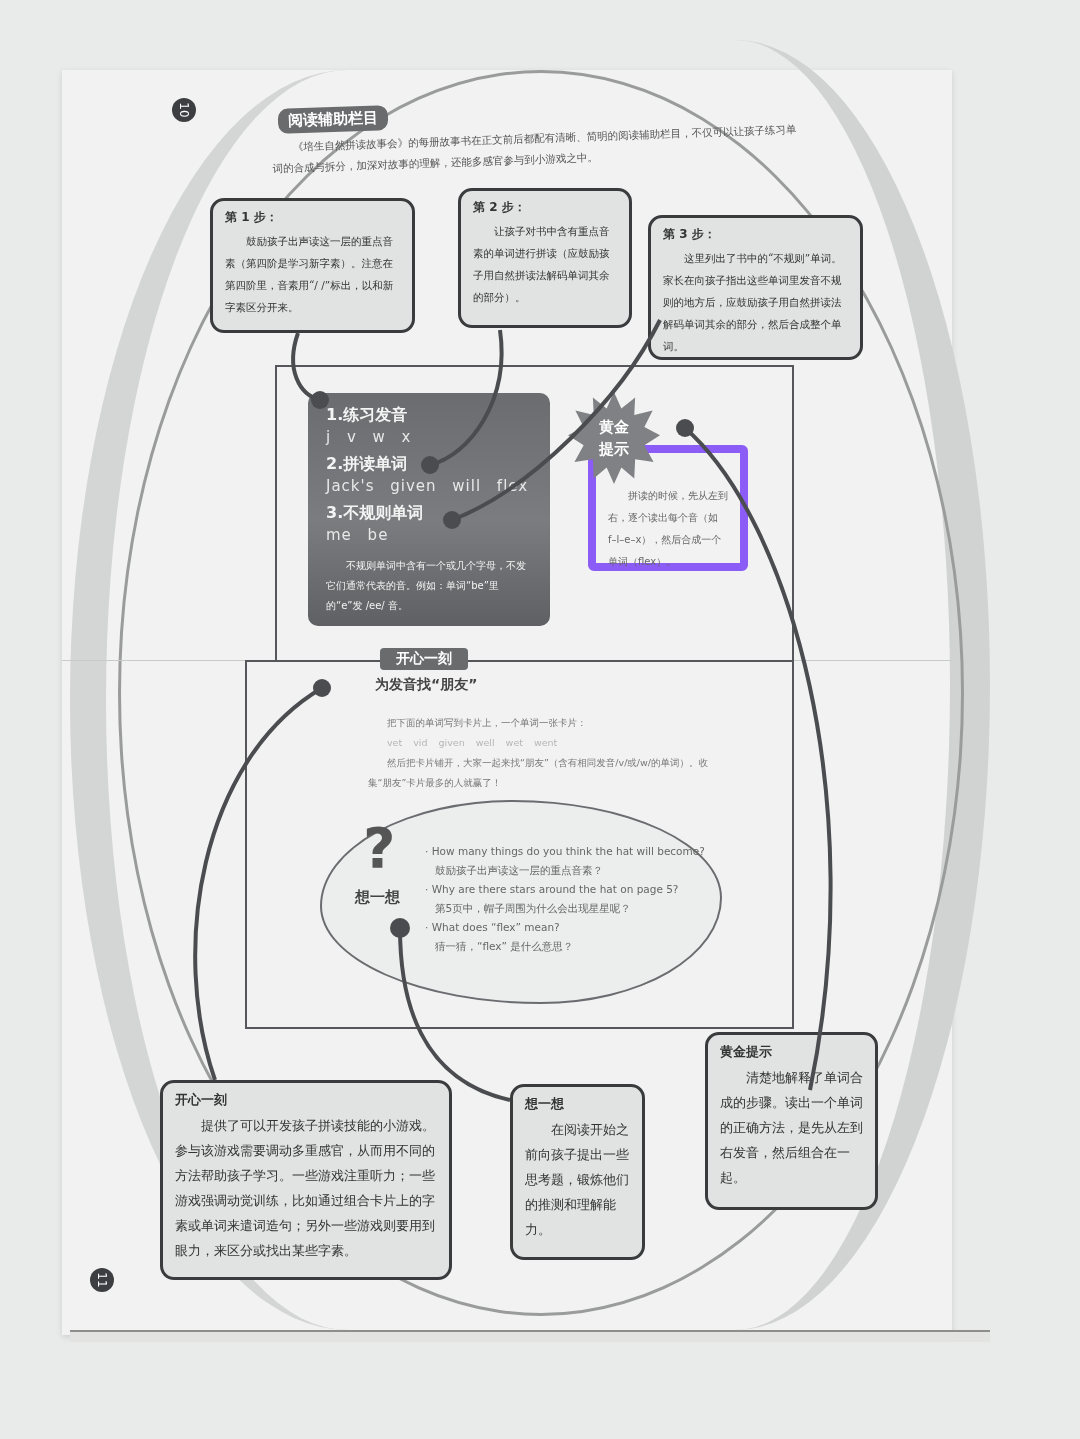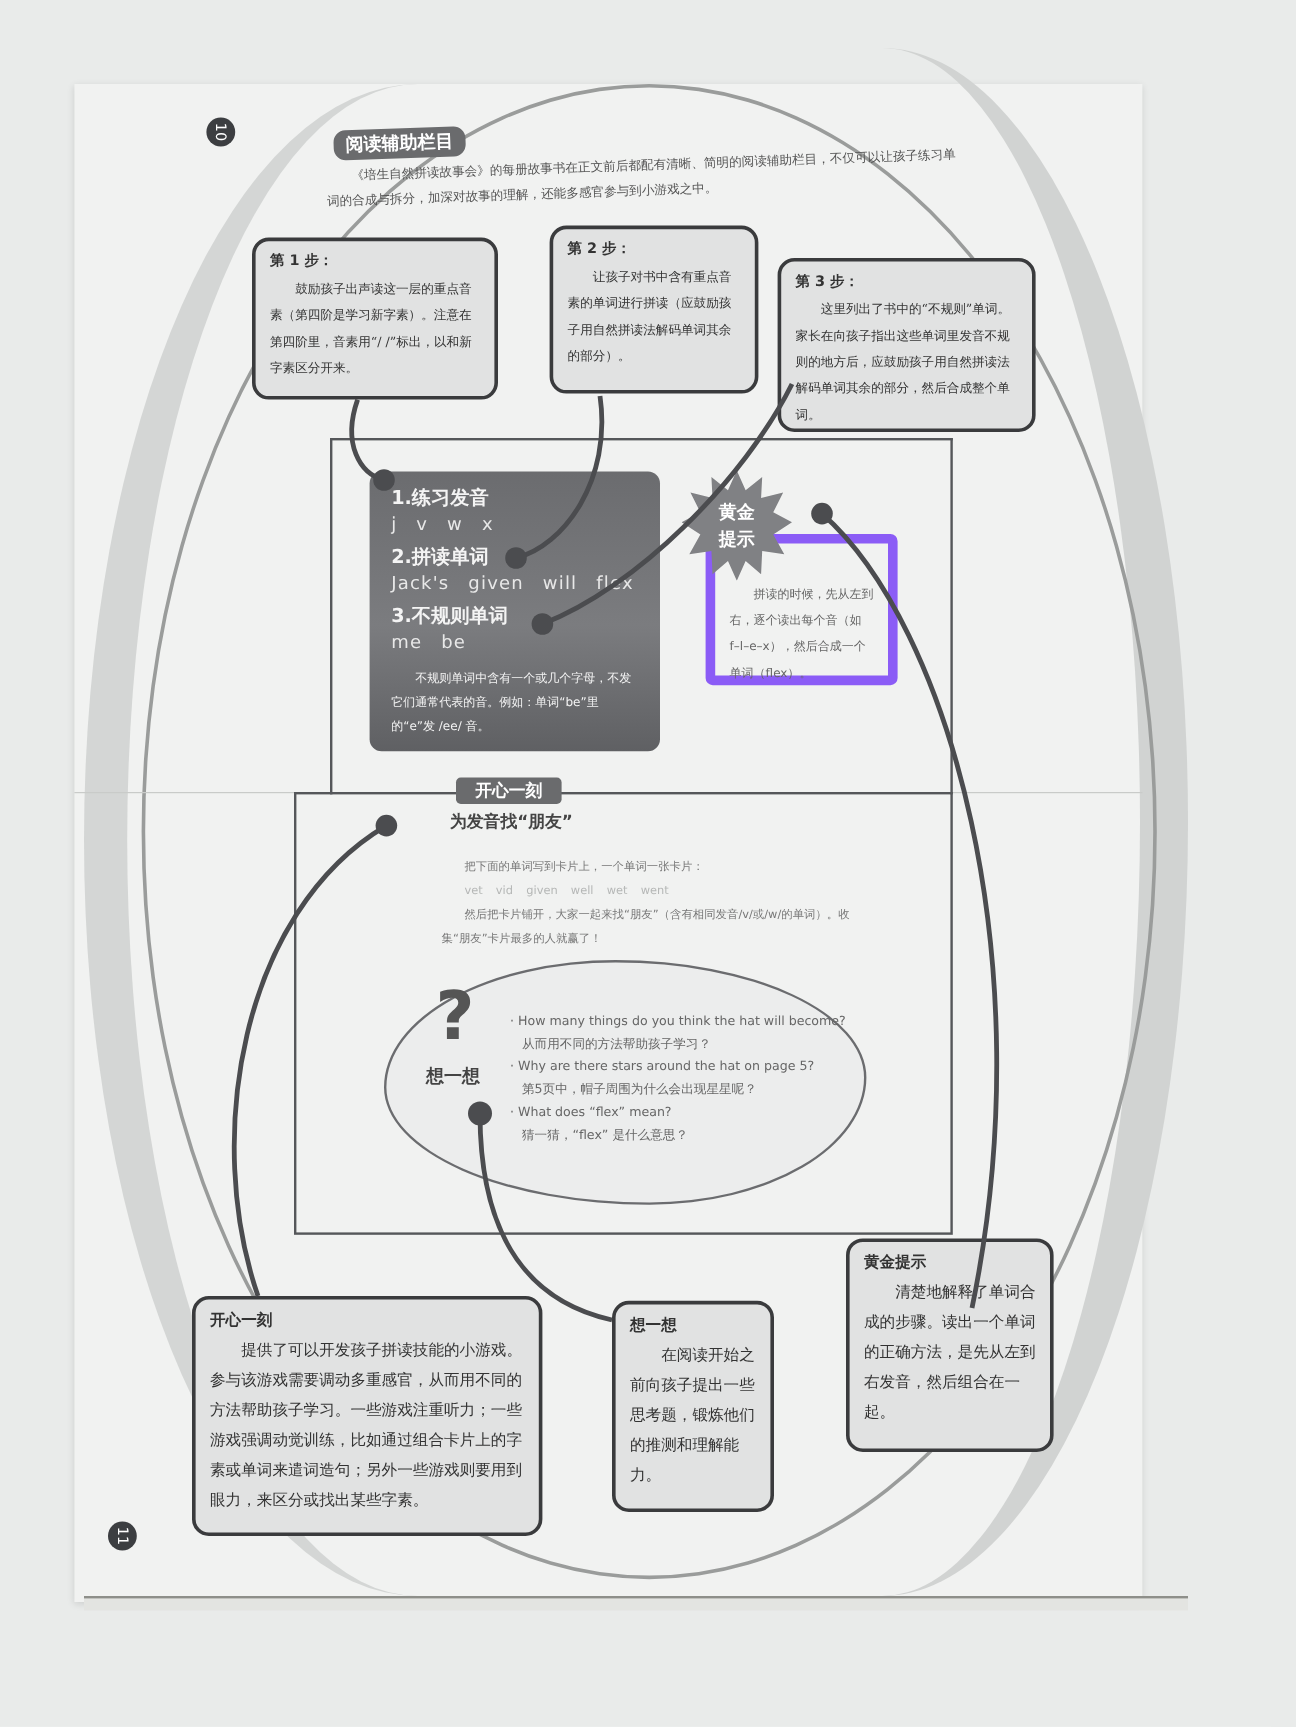--- a/index.html
+++ b/index.html
@@ -140,21 +140,21 @@
   <div class="p1">把下面的单词写到卡片上，一个单词一张卡片：</div>
   <div class="words">vet vid given well wet went</div>
   <div class="p3">然后把卡片铺开，大家一起来找“朋友”（含有相同发音/v/或/w/的单词）。收集“朋友”卡片最多的人就赢了！</div>
 </div>
 
 <div class="cloud"></div>
 <div class="qmark">?</div>
 <div class="think-label">想一想</div>
 <div class="questions">
   <div>· How many things do you think the hat will become?</div>
-  <div class="cn">从而用不同的方法帮助孩子学习？</div>
+  <div class="cn">鼓励孩子出声读这一层的重点音素？</div>
   <div>· Why are there stars around the hat on page 5?</div>
   <div class="cn">第5页中，帽子周围为什么会出现星星呢？</div>
   <div>· What does “flex” mean?</div>
   <div class="cn">猜一猜，“flex” 是什么意思？</div>
 </div>
 
 <div class="box big" style="left:160px; top:1080px; width:292px; height:200px;">
   <div class="title">开心一刻</div>
   <div class="body">提供了可以开发孩子拼读技能的小游戏。参与该游戏需要调动多重感官，从而用不同的方法帮助孩子学习。一些游戏注重听力；一些游戏强调动觉训练，比如通过组合卡片上的字素或单词来遣词造句；另外一些游戏则要用到眼力，来区分或找出某些字素。</div>
 </div>

